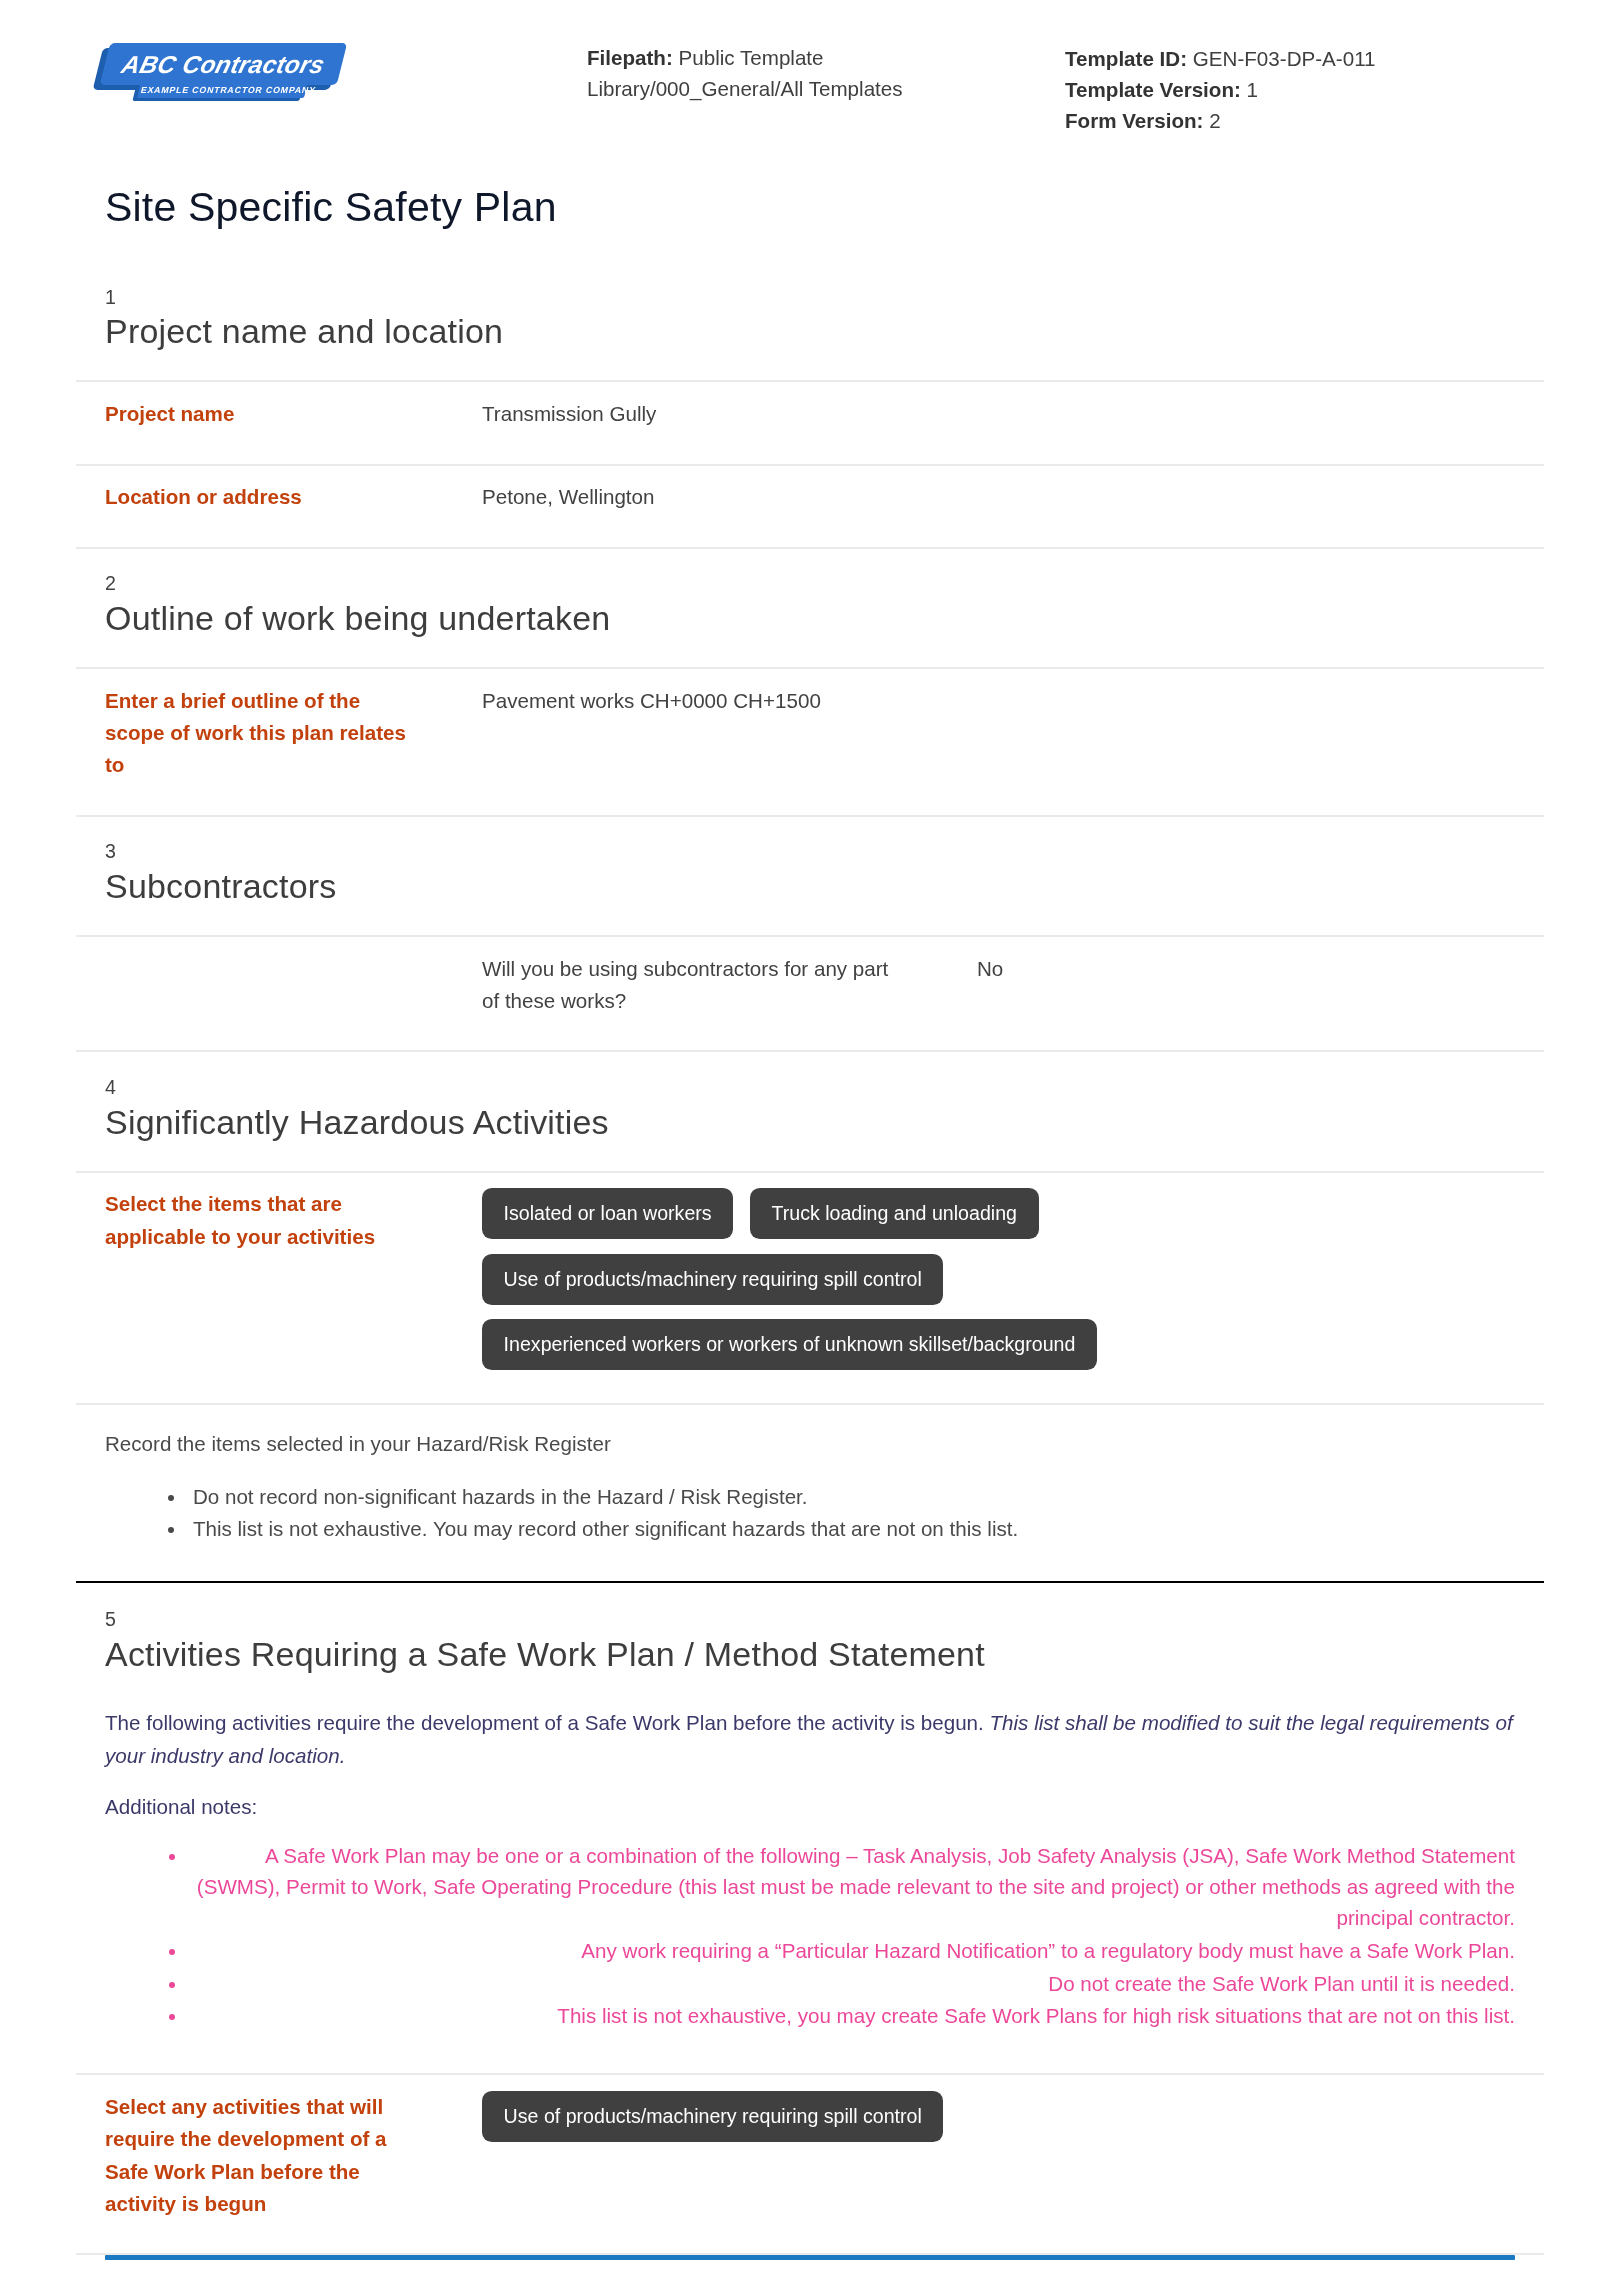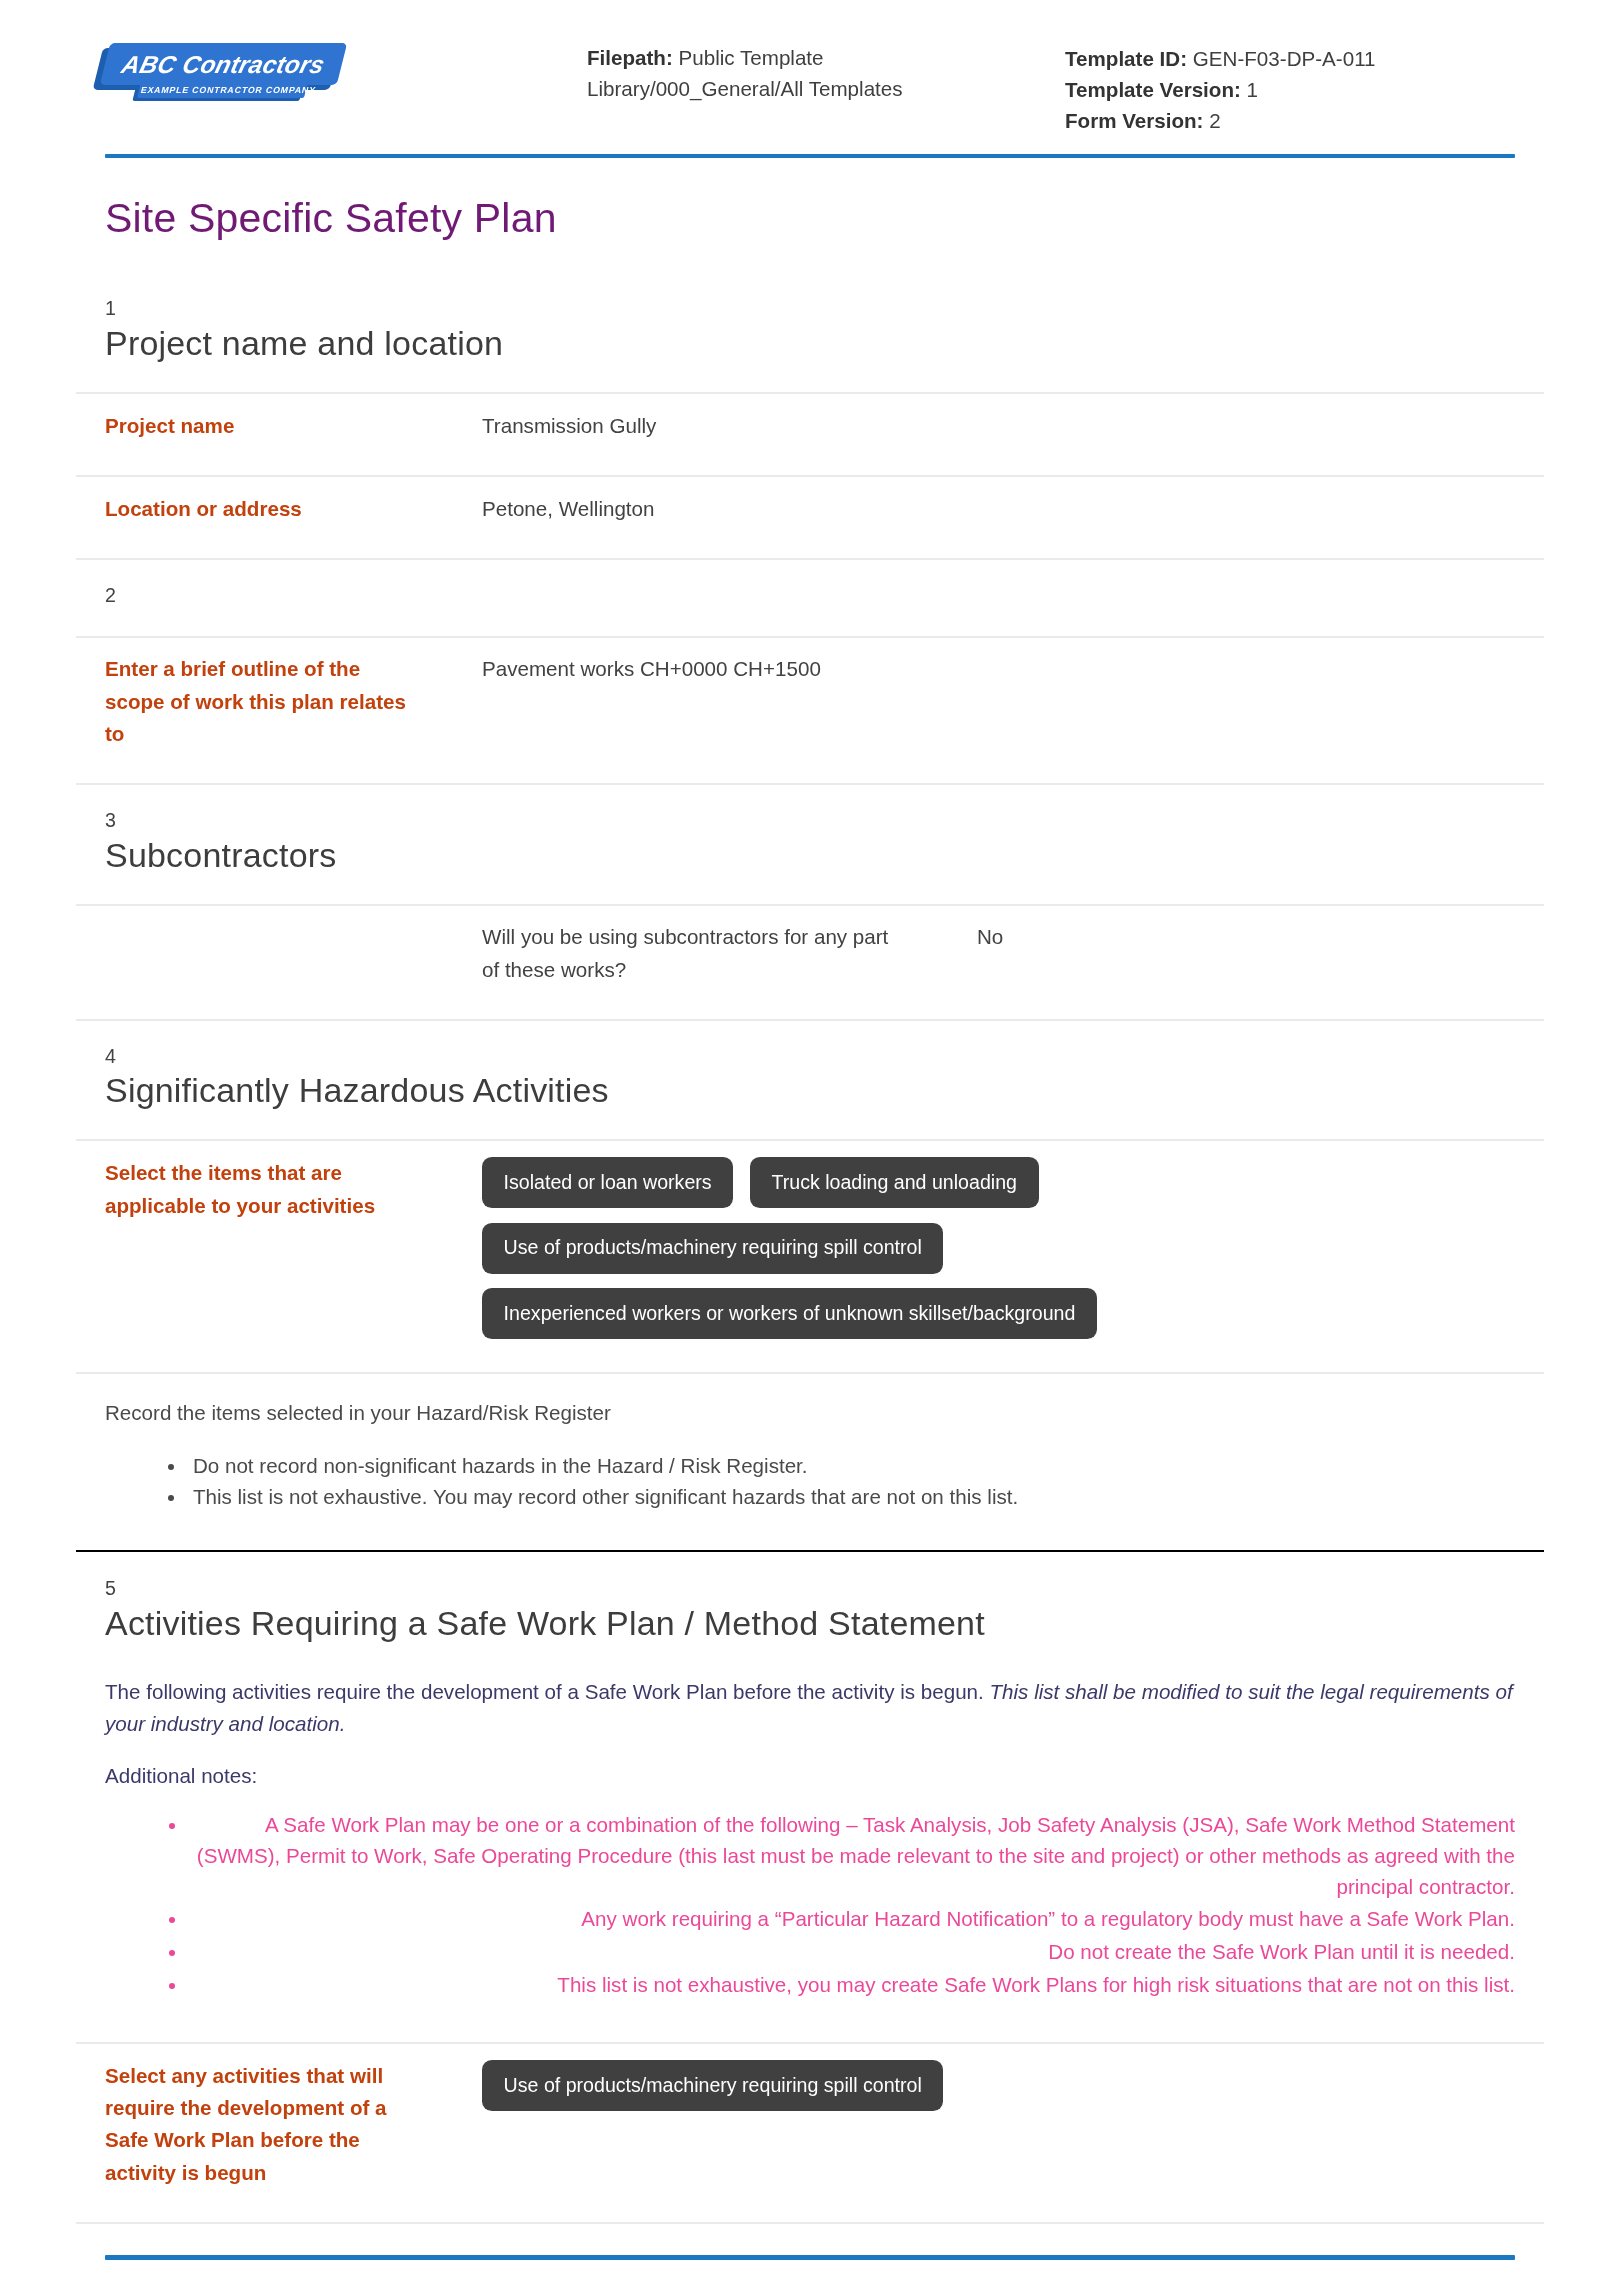--- a/index.html
+++ b/index.html
@@ -70,21 +70,21 @@
   }
 
   
   .title-row {
     display: flex;
     justify-content: space-between;
     align-items: flex-start;
     padding: 0 29px;
     margin-top: 37px;
   }
-  .doc-title { font-size: 41px; font-weight: 400; color: #701a75; letter-spacing: 0.2px; }
+  .doc-title { font-size: 41px; font-weight: 400; color: #0f172a; letter-spacing: 0.2px; }
   .created-block { text-align: right; font-size: 20.6px; line-height: 1.27; color: #3f3f3f; padding-top: 2px; }
   .created-block .author { font-weight: bold; color: #2f2f2f; }
 
   
   .section { margin-top: 55px; }
   .sec-head { padding: 0 29px; }
   .sec-num { font-size: 19.6px; color: #434343; }
   .sec-heading { font-size: 34px; font-weight: 400; color: #3d3d3d; margin-top: 3.9px; letter-spacing: 0.2px; }
 
   .table { margin-top: 29px; border-bottom: 2px solid #eaeaea; }
@@ -186,20 +186,21 @@
       <div class="row">
         <div class="label">Location or address</div>
         <div class="value">Petone, Wellington</div>
       </div>
     </div>
   </div>
 
   <div class="section" style="margin-top:23.5px;">
     <div class="sec-head">
       <div class="sec-num">2</div>
+      <div class="sec-heading">Outline of work being undertaken</div>
     </div>
     <div class="table">
       <div class="row">
         <div class="label">Enter a brief outline of the scope of work this plan relates to</div>
         <div class="value">Pavement works CH+0000 CH+1500</div>
       </div>
     </div>
   </div>
 
   <div class="section" style="margin-top:23.5px;">

